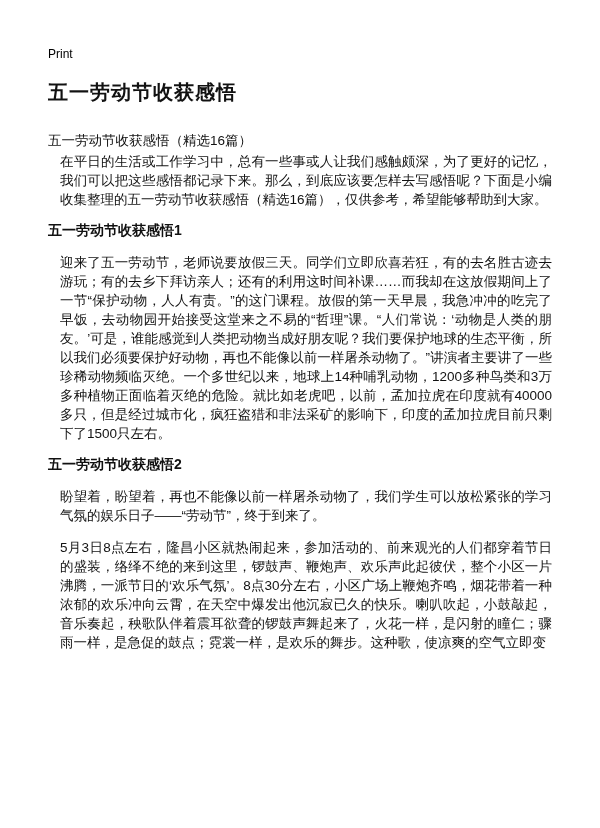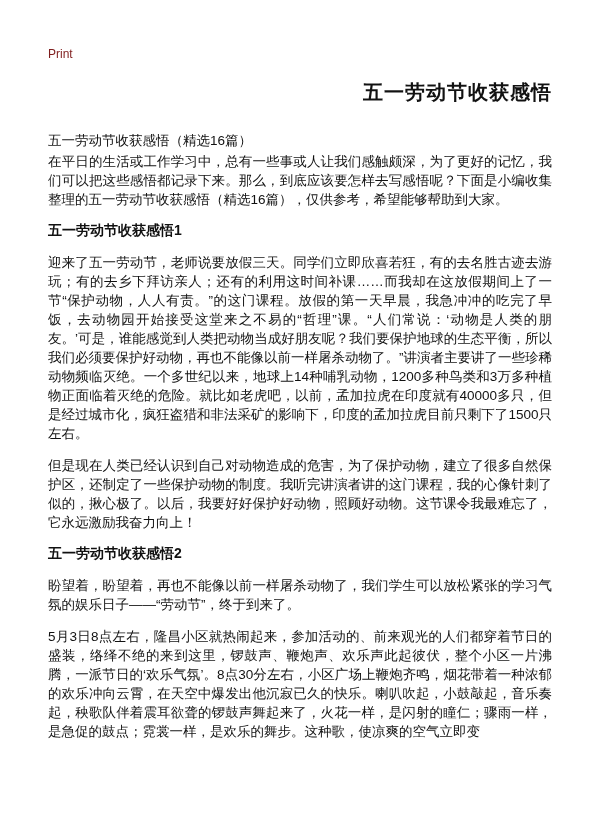--- a/index.html
+++ b/index.html
@@ -12,41 +12,42 @@
   }
   .page {
     width: 600px;
     height: 828px;
     padding: 44px 48px 0 48px;
     background: #ffffff;
   }
   .print-link {
     display: inline-block;
     font-size: 12px;
-    color: #7f1d1d;
+    color: #000000;
     text-decoration: none;
     margin-bottom: 10px;
     cursor: pointer;
   }
   .doc-title {
-    text-align: right;
+    text-align: left;
     font-size: 20px;
     font-weight: bold;
     letter-spacing: 1px;
     margin: 8px 0 26px 0;
   }
   .subtitle {
     font-size: 13.5px;
     margin-bottom: 2px;
   }
   p.body-text {
     font-size: 13.5px;
     line-height: 19px;
     text-align: justify;
     margin-bottom: 13px;
+    margin-left: 12px;
   }
   h2.section-heading {
     font-size: 14px;
     font-weight: bold;
     margin: 10px 0 13px 0;
   }
 </style>
 </head>
 <body>
 
@@ -57,21 +58,20 @@
   <h1 class="doc-title">五一劳动节收获感悟</h1>
 
   <div class="subtitle">五一劳动节收获感悟（精选16篇）</div>
 
   <p class="body-text">在平日的生活或工作学习中，总有一些事或人让我们感触颇深，为了更好的记忆，我们可以把这些感悟都记录下来。那么，到底应该要怎样去写感悟呢？下面是小编收集整理的五一劳动节收获感悟（精选16篇），仅供参考，希望能够帮助到大家。</p>
 
   <h2 class="section-heading">五一劳动节收获感悟1</h2>
 
   <p class="body-text">迎来了五一劳动节，老师说要放假三天。同学们立即欣喜若狂，有的去名胜古迹去游玩；有的去乡下拜访亲人；还有的利用这时间补课……而我却在这放假期间上了一节“保护动物，人人有责。”的这门课程。放假的第一天早晨，我急冲冲的吃完了早饭，去动物园开始接受这堂来之不易的“哲理”课。“人们常说：‘动物是人类的朋友。’可是，谁能感觉到人类把动物当成好朋友呢？我们要保护地球的生态平衡，所以我们必须要保护好动物，再也不能像以前一样屠杀动物了。”讲演者主要讲了一些珍稀动物频临灭绝。一个多世纪以来，地球上14种哺乳动物，1200多种鸟类和3万多种植物正面临着灭绝的危险。就比如老虎吧，以前，孟加拉虎在印度就有40000多只，但是经过城市化，疯狂盗猎和非法采矿的影响下，印度的孟加拉虎目前只剩下了1500只左右。</p>
 
-  <p class="body-text">但是现在人类已经认识到自己对动物造成的危害，为了保护动物，建立了很多自然保护区，还制定了一些保护动物的制度。我听完讲演者讲的这门课程，我的心像针刺了似的，揪心极了。以后，我要好好保护好动物，照顾好动物。这节课令我最难忘了，它永远激励我奋力向上！</p>
 
   <h2 class="section-heading">五一劳动节收获感悟2</h2>
 
   <p class="body-text">盼望着，盼望着，再也不能像以前一样屠杀动物了，我们学生可以放松紧张的学习气氛的娱乐日子——“劳动节”，终于到来了。</p>
 
 
   <p class="body-text">5月3日8点左右，隆昌小区就热闹起来，参加活动的、前来观光的人们都穿着节日的盛装，络绎不绝的来到这里，锣鼓声、鞭炮声、欢乐声此起彼伏，整个小区一片沸腾，一派节日的‘欢乐气氛’。8点30分左右，小区广场上鞭炮齐鸣，烟花带着一种浓郁的欢乐冲向云霄，在天空中爆发出他沉寂已久的快乐。喇叭吹起，小鼓敲起，音乐奏起，秧歌队伴着震耳欲聋的锣鼓声舞起来了，火花一样，是闪射的瞳仁；骤雨一样，是急促的鼓点；霓裳一样，是欢乐的舞步。这种歌，使凉爽的空气立即变</p>
 
 </div>
 

